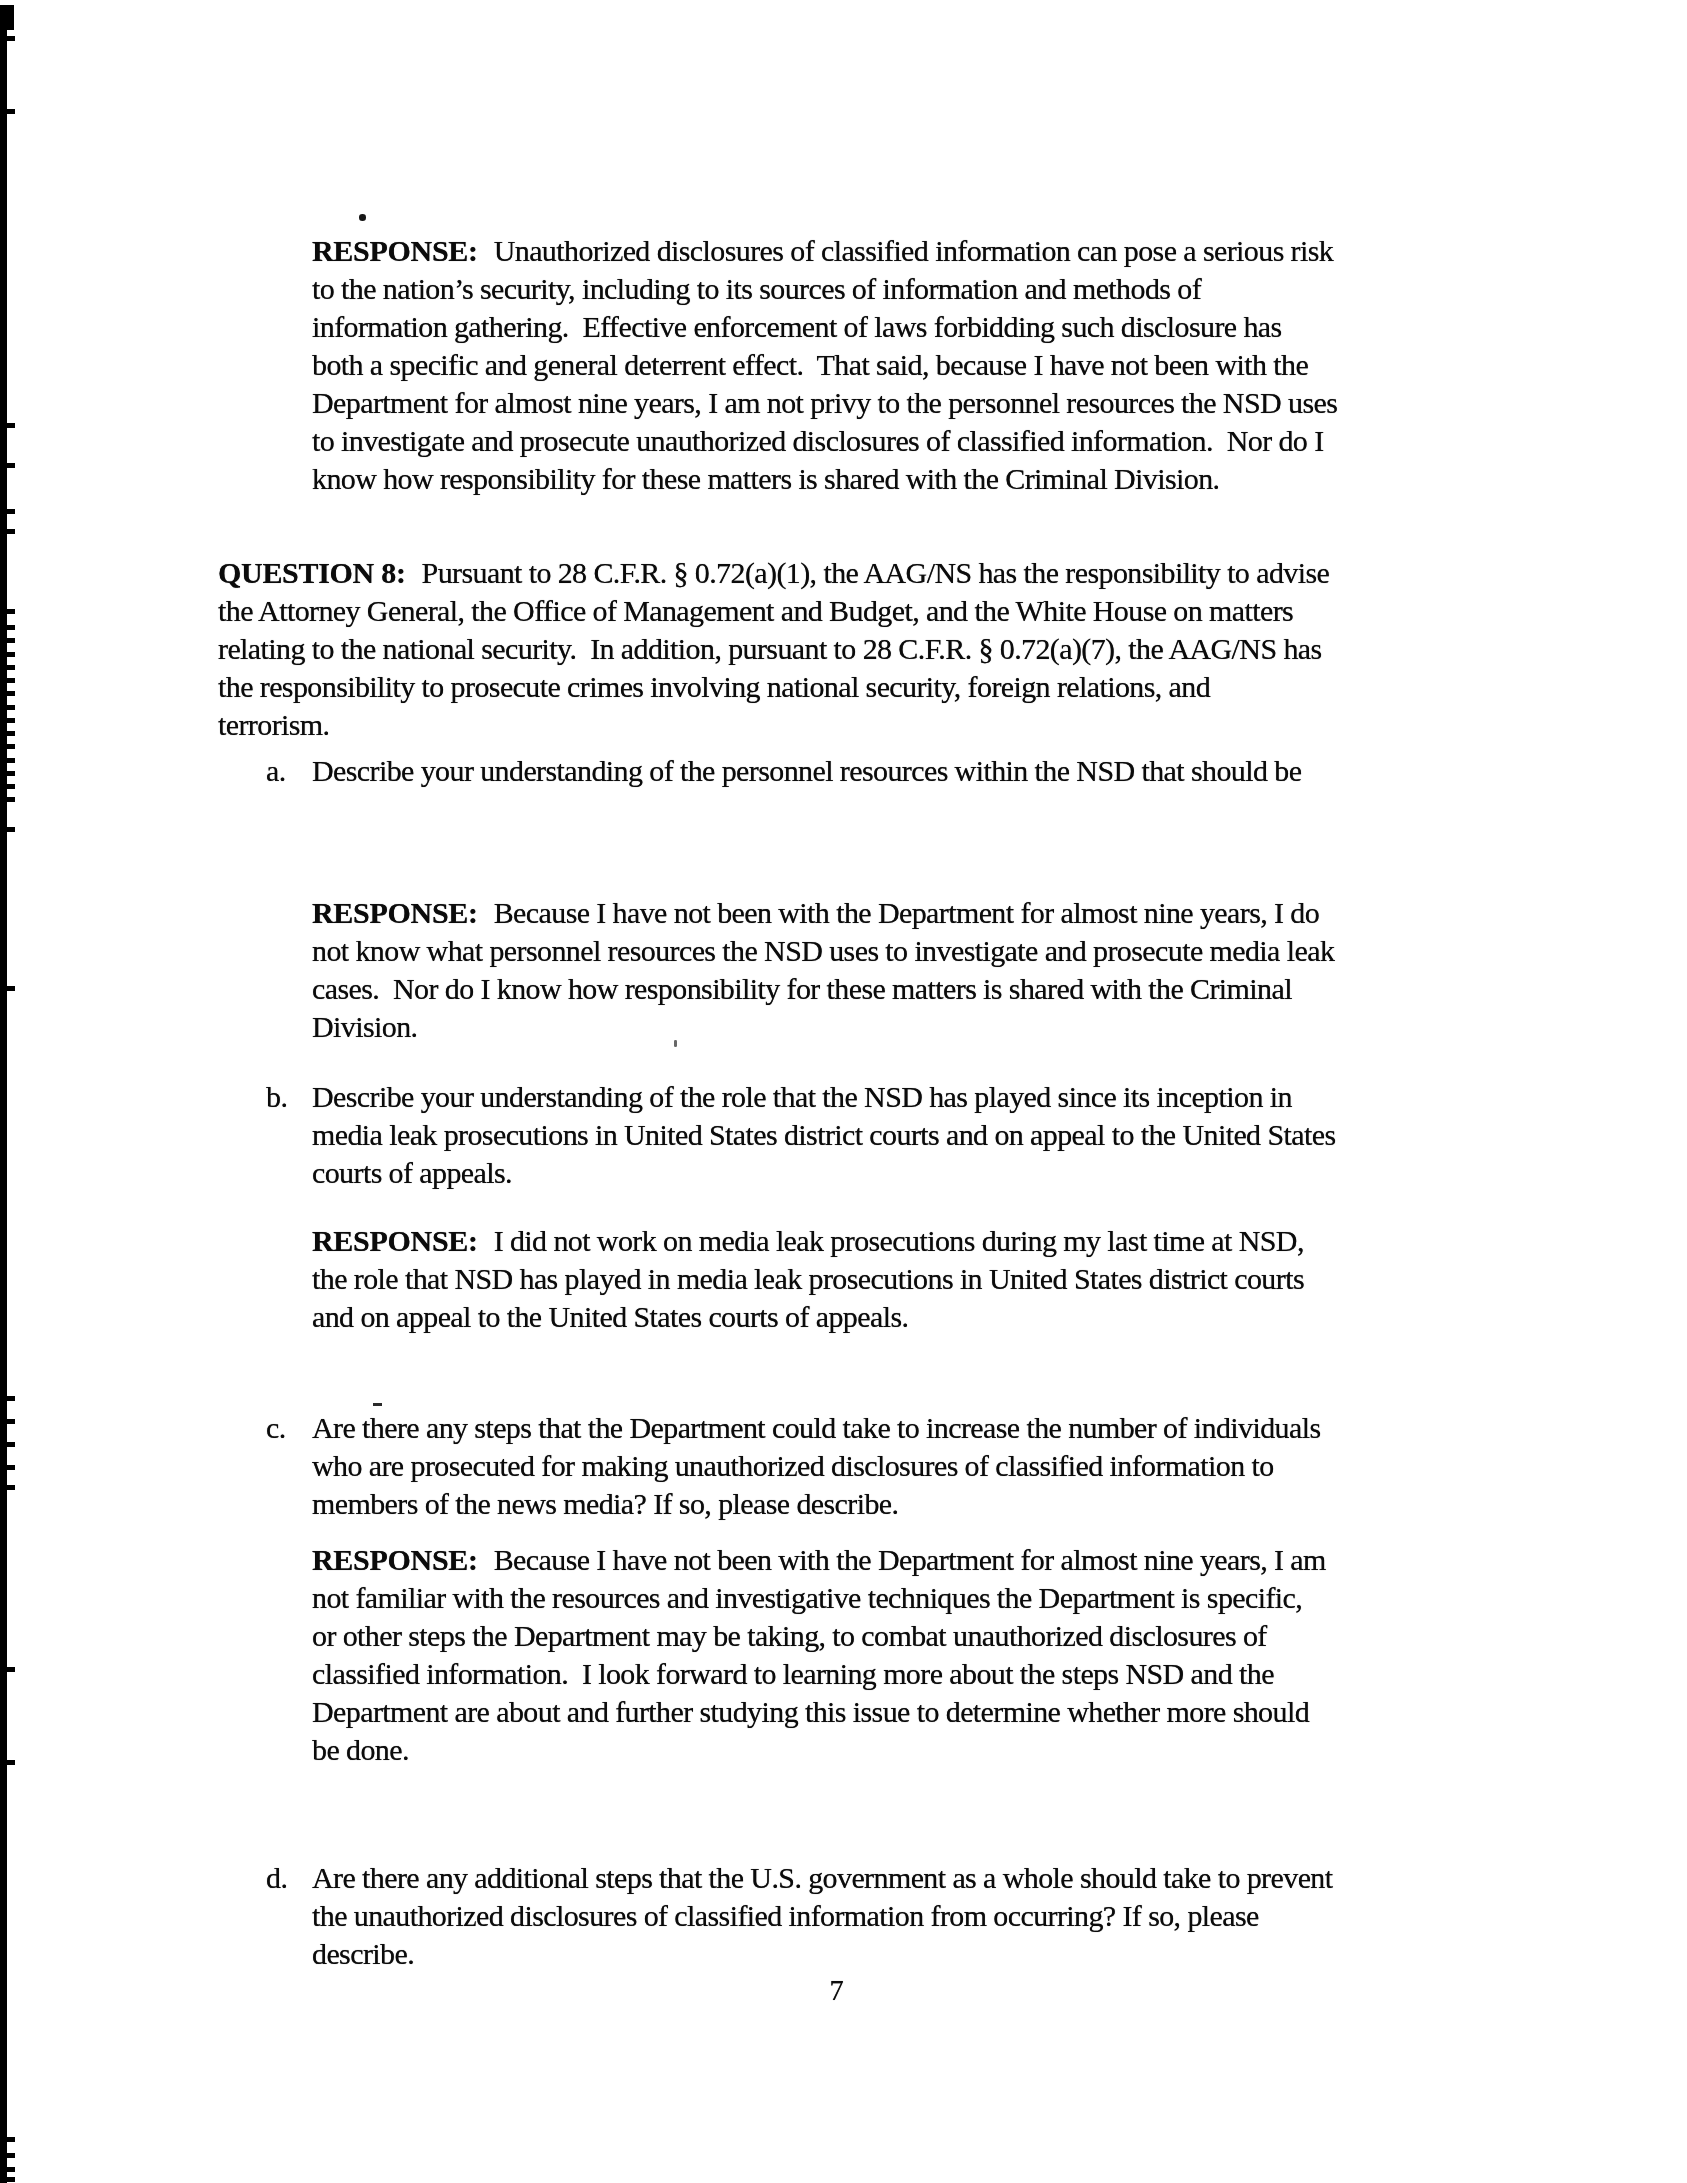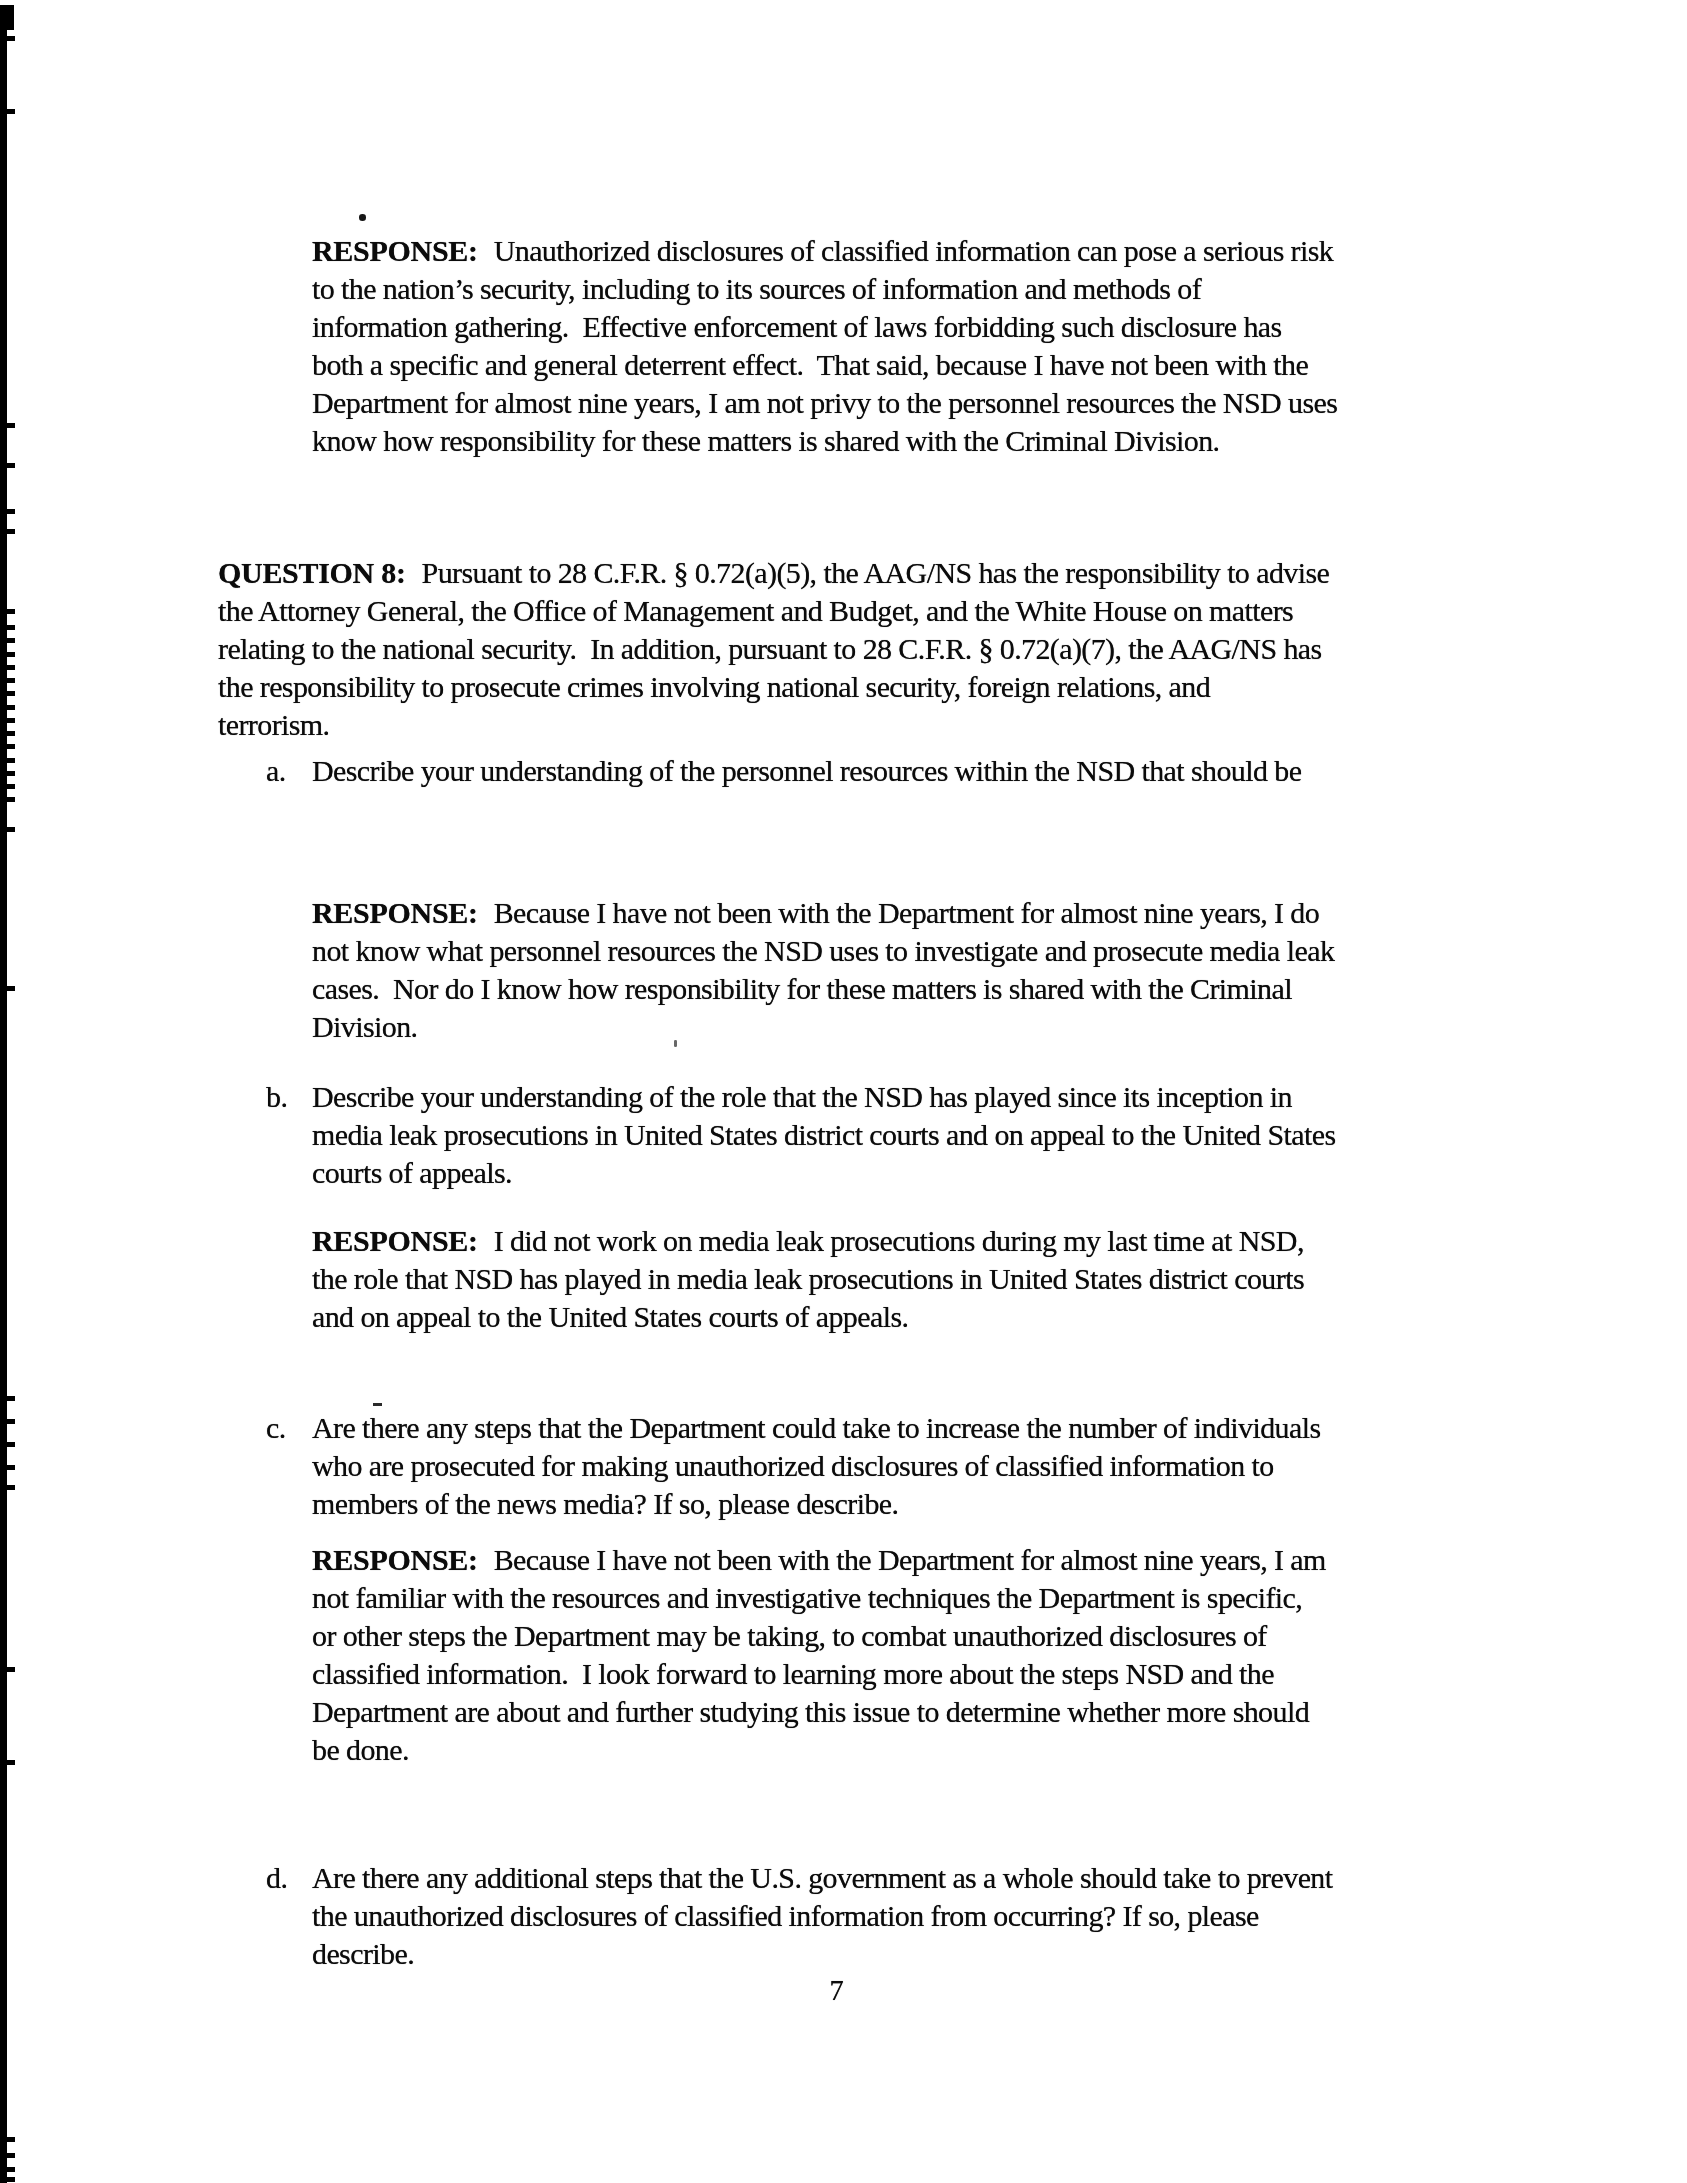--- a/index.html
+++ b/index.html
@@ -78,26 +78,27 @@
   <div class="dot" style="left:674px;top:1040px;width:3.3px;height:7.3px;opacity:.65;border-radius:1.3px;"></div>
   <div class="dash" style="left:373px;top:1403px;width:9.3px;height:3.3px;"></div>
 
   <div class="textblock indent142" style="top:232px">
     <div class="line"><span class="bold">RESPONSE:</span><span>Unauthorized disclosures of classified information can pose a serious risk</span></div>
     <div>
         <div class="line">to the nation’s security, including to its sources of information and methods of</div>
         <div class="line">information gathering.  Effective enforcement of laws forbidding such disclosure has</div>
         <div class="line">both a specific and general deterrent effect.  That said, because I have not been with the</div>
         <div class="line">Department for almost nine years, I am not privy to the personnel resources the NSD uses</div>
+        <div class="line">to investigate and prosecute unauthorized disclosures of classified information.  Nor do I</div>
         <div class="line">know how responsibility for these matters is shared with the Criminal Division.</div>
       </div>
   </div>
 
   <div class="textblock" style="top:554px">
-    <div class="line"><span class="bold">QUESTION 8:</span><span>Pursuant to 28 C.F.R. § 0.72(a)(5), the AAG/NS has the responsibility to advise</span></div>
+    <div class="line"><span class="bold">QUESTION 8:</span><span>Pursuant to 28 C.F.R. § 0.72(a)(1), the AAG/NS has the responsibility to advise</span></div>
     <div>
         <div class="line">the Attorney General, the Office of Management and Budget, and the White House on matters</div>
         <div class="line">relating to the national security.  In addition, pursuant to 28 C.F.R. § 0.72(a)(7), the AAG/NS has</div>
         <div class="line">the responsibility to prosecute crimes involving national security, foreign relations, and</div>
         <div class="line">terrorism.</div>
       </div>
   </div>
 
   <div class="textblock" style="top:752px">
     <div class="line item-first"><span class="marker">a.</span><span>Describe your understanding of the personnel resources within the NSD that should be</span></div>

